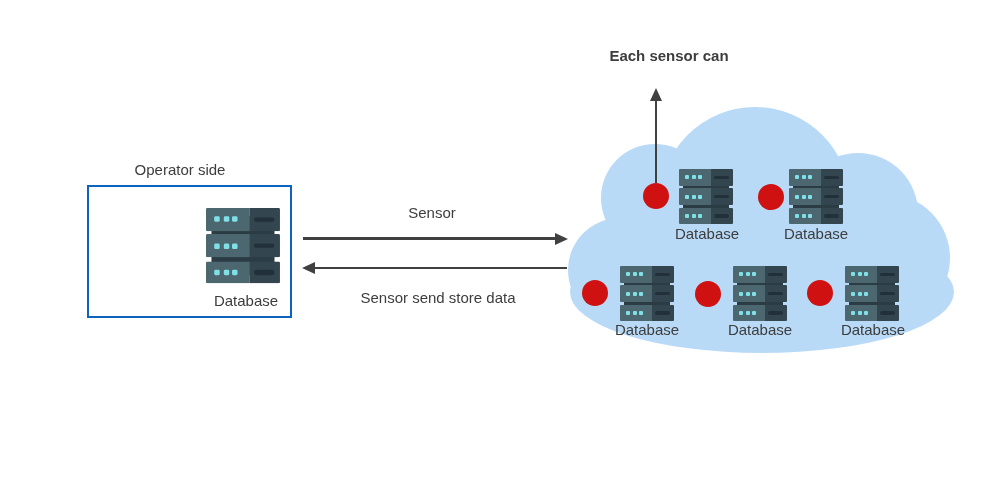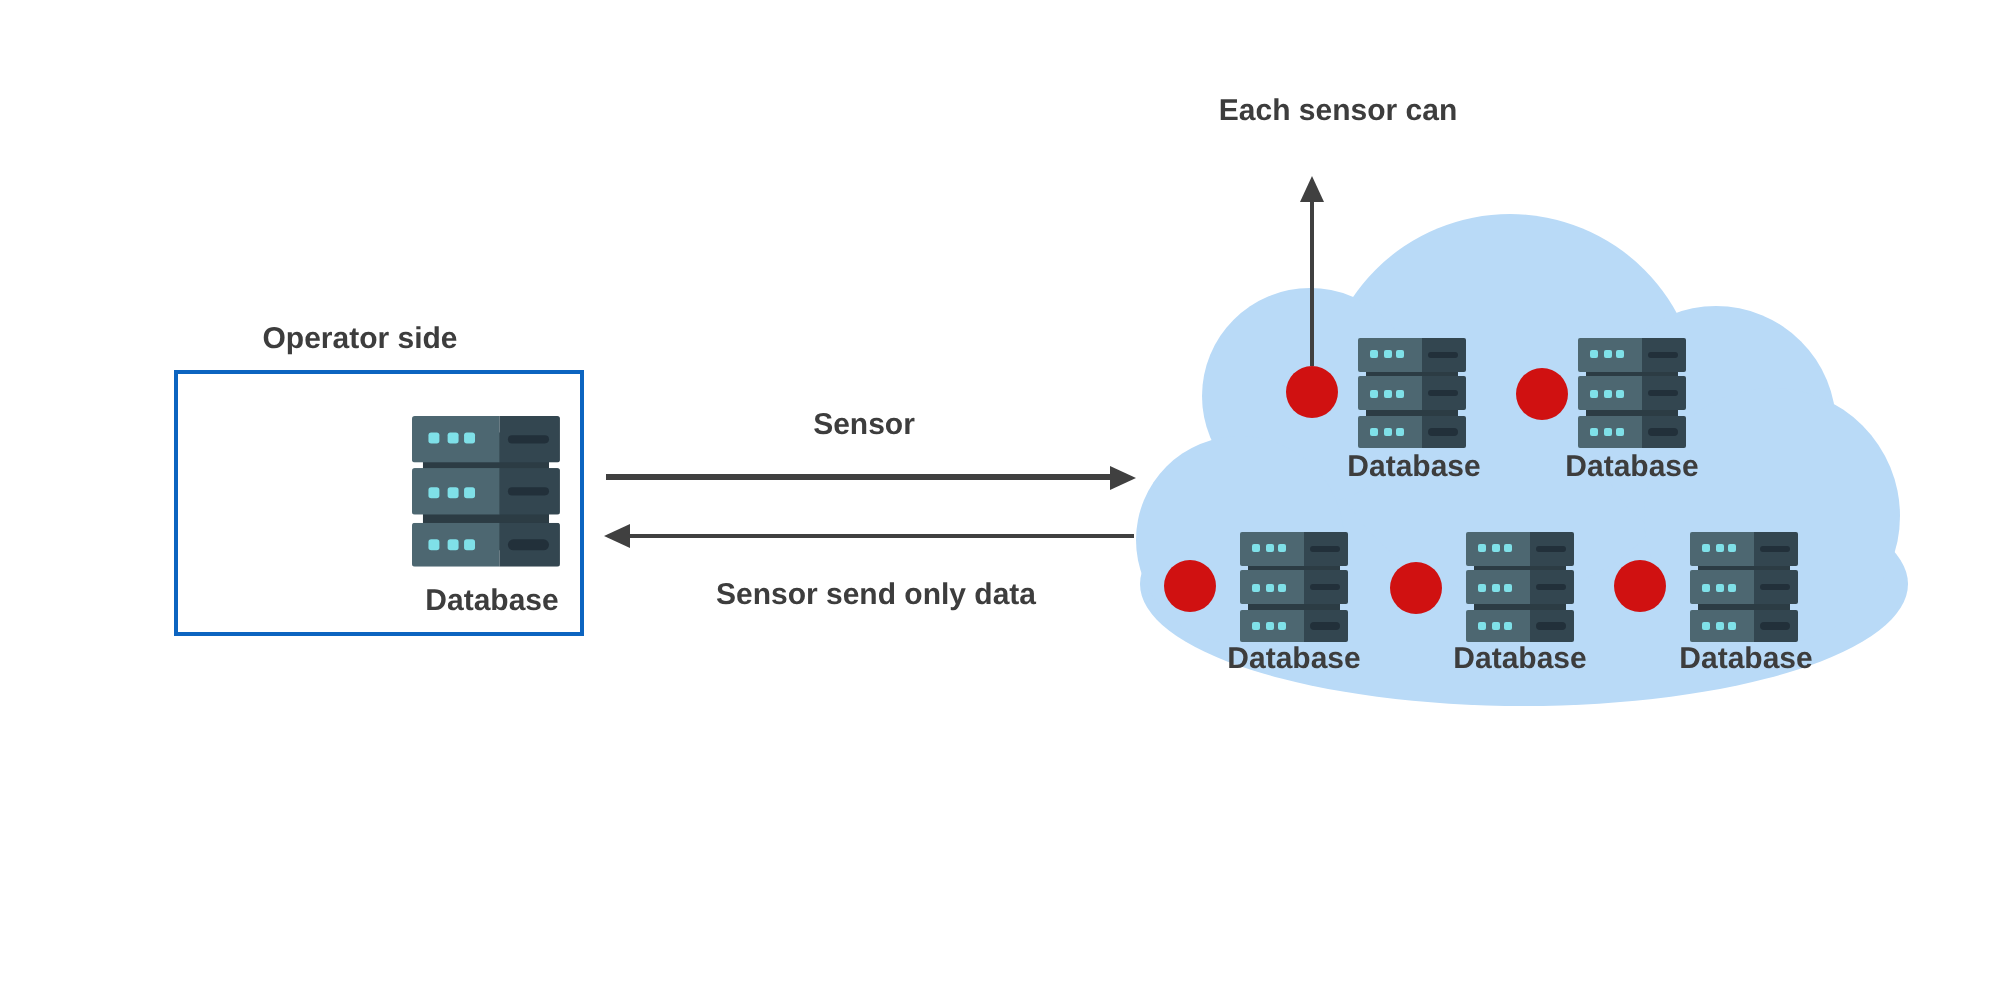--- a/index.html
+++ b/index.html
@@ -2,21 +2,21 @@
 <html><head>
 <meta charset="utf-8">
 <style>
   html,body{margin:0;padding:0;background:#fff;}
   .canvas{
     position:relative;width:1000px;height:500px;background:#ffffff;overflow:hidden;
     font-family:"Liberation Sans",sans-serif;
   }
   
   .lbl{
-    position:absolute;font-weight:700;color:#3d3d3d;white-space:nowrap;
+    position:absolute;font-weight:400;color:#3d3d3d;white-space:nowrap;
     transform:translateX(-50%);font-size:15px;line-height:1.2;
   }
   .op-title{left:180px;top:161px;}
   .op-db{left:246px;top:292px;}
   .query-lbl{left:432px;top:204px;}
   .return-lbl{left:438px;top:289px;}
   .note{
     position:absolute;left:657px;top:46px;transform:translateX(-50%);
     font-weight:700;color:#3d3d3d;font-size:15px;line-height:19px;text-align:center;white-space:nowrap;margin-left:12px;
   }
@@ -113,21 +113,21 @@
       </div>
     </div>
   <div class="lbl op-db">Database</div>
 
   <div class="lbl query-lbl">Sensor</div>
   <div class="hline q-line"></div>
   <div class="head q-head"></div>
 
   <div class="hline r-line"></div>
   <div class="head r-head"></div>
-  <div class="lbl return-lbl">Sensor send only data</div>
+  <div class="lbl return-lbl">Sensor send store data</div>
 
   <div class="note">
     <div>Each sensor can</div>
   </div>
   <div class="vline u-line"></div>
   <div class="head u-head"></div>
 
   <div class="sensor" style="left:643px;top:183px;"></div>
   <div class="sensor" style="left:758px;top:184px;"></div>
   <div class="sensor" style="left:582px;top:280px;"></div>

